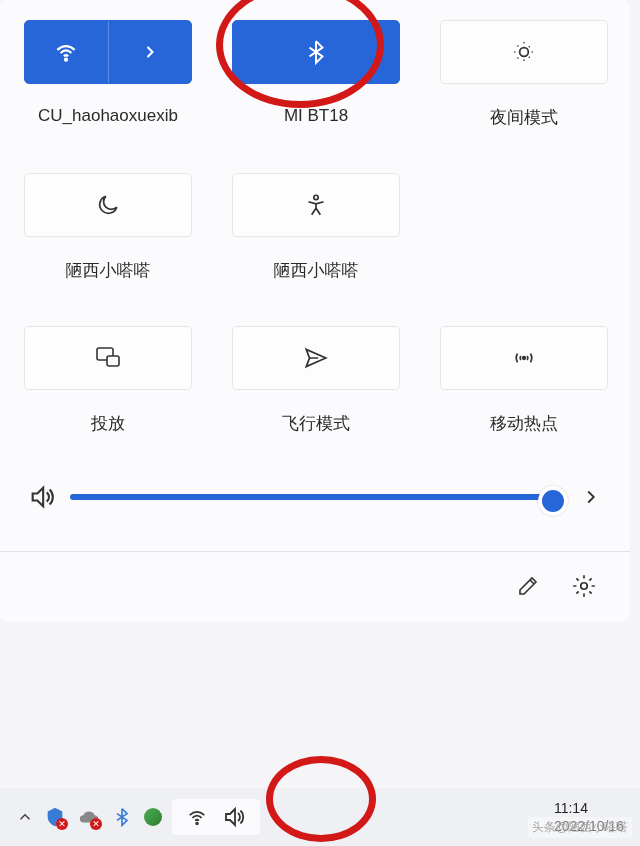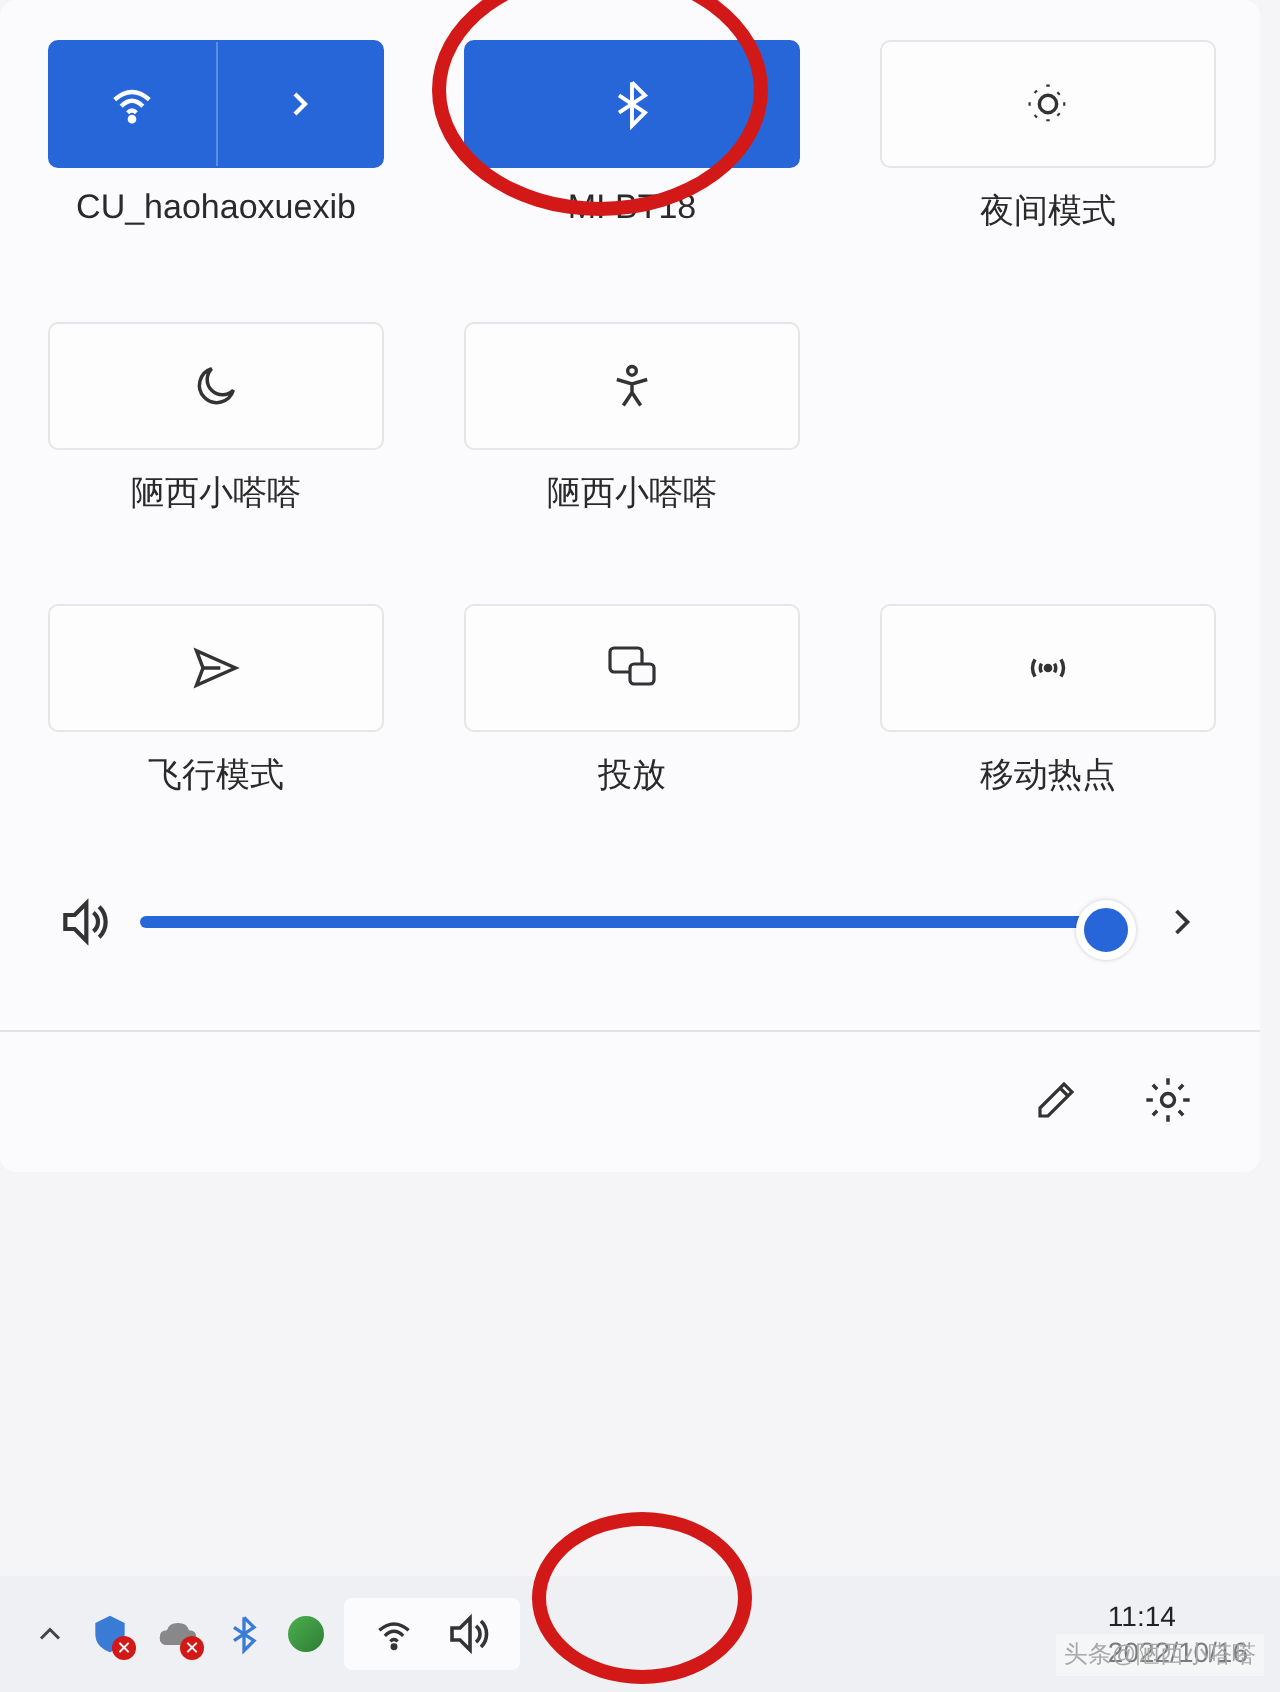--- a/index.html
+++ b/index.html
@@ -23,21 +23,21 @@
     .tiles-grid {
       display: grid;
       grid-template-columns: repeat(3, 1fr);
       gap: 12px 40px;
       margin-bottom: 40px;
     }
     .tile-wrap {
       display: flex;
       flex-direction: column;
       align-items: center;
-      gap: 10px;
+      gap: 22px;
     }
     .tile {
       width: 168px;
       height: 64px;
       border-radius: 5px;
       display: flex;
       align-items: center;
       justify-content: center;
       background: #fdfdfd;
       border: 1px solid #e6e6e8;
@@ -261,35 +261,35 @@
           </svg>
       </div>
       <div class="tile-label">陋西小嗒嗒</div>
     </div>
 
 
     <div class="row-spacer" style="grid-column:1/-1;height:20px"></div>
 
     <div class="tile-wrap">
       <div class="tile">
-        <svg width="26" height="26" viewBox="0 0 24 24" fill="none" stroke="#333" stroke-width="1.6">
-            <path d="M21 12 L3 20 L6 12 L3 4 Z M6 12 L14 12"></path>
-          </svg>
-      </div>
-      <div class="tile-label">飞行模式</div>
-    </div>
-
-    <div class="tile-wrap">
-      <div class="tile">
         <svg width="28" height="26" viewBox="0 0 28 26" fill="none" stroke="#333" stroke-width="1.6">
             <rect x="3" y="3" width="16" height="12" rx="2"></rect>
             <rect x="13" y="11" width="12" height="10" rx="2" fill="#fbfbfd"></rect>
           </svg>
       </div>
       <div class="tile-label">投放</div>
+    </div>
+
+    <div class="tile-wrap">
+      <div class="tile">
+        <svg width="26" height="26" viewBox="0 0 24 24" fill="none" stroke="#333" stroke-width="1.6">
+            <path d="M21 12 L3 20 L6 12 L3 4 Z M6 12 L14 12"></path>
+          </svg>
+      </div>
+      <div class="tile-label">飞行模式</div>
     </div>
 
     <div class="tile-wrap">
       <div class="tile">
         <svg width="28" height="26" viewBox="0 0 24 24" fill="none" stroke="#333" stroke-width="1.6">
             <path d="M6 8 A8 8 0 0 0 6 16 M18 8 A8 8 0 0 1 18 16 M9 10 A4 4 0 0 0 9 14 M15 10 A4 4 0 0 1 15 14"></path>
             <circle cx="12" cy="12" r="1.2" fill="#333"></circle>
           </svg>
       </div>
       <div class="tile-label">移动热点</div>

